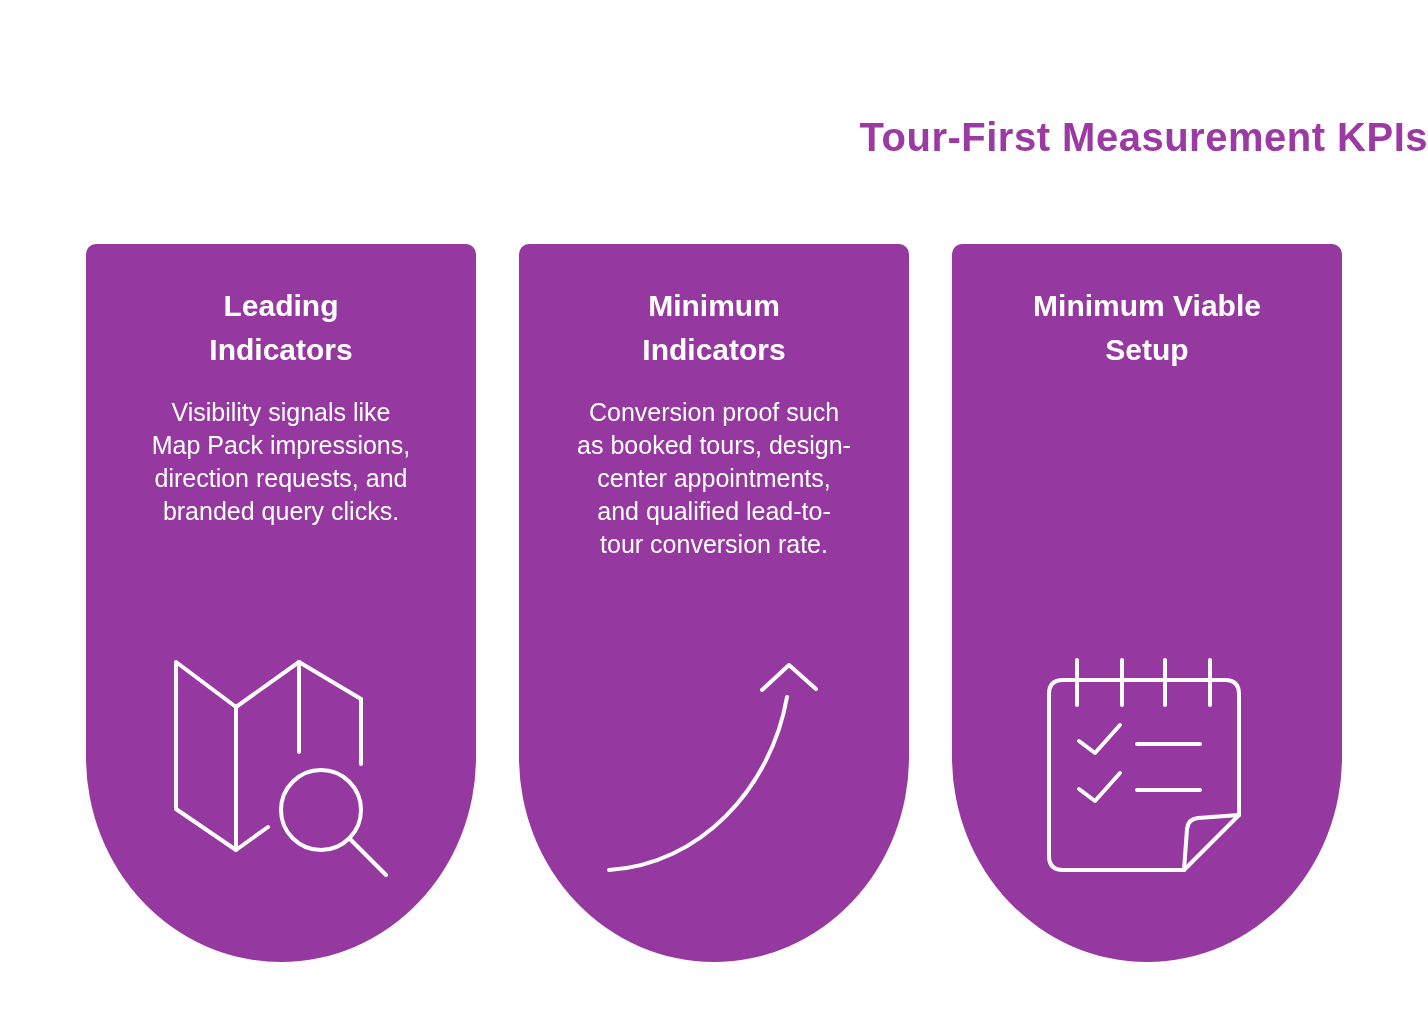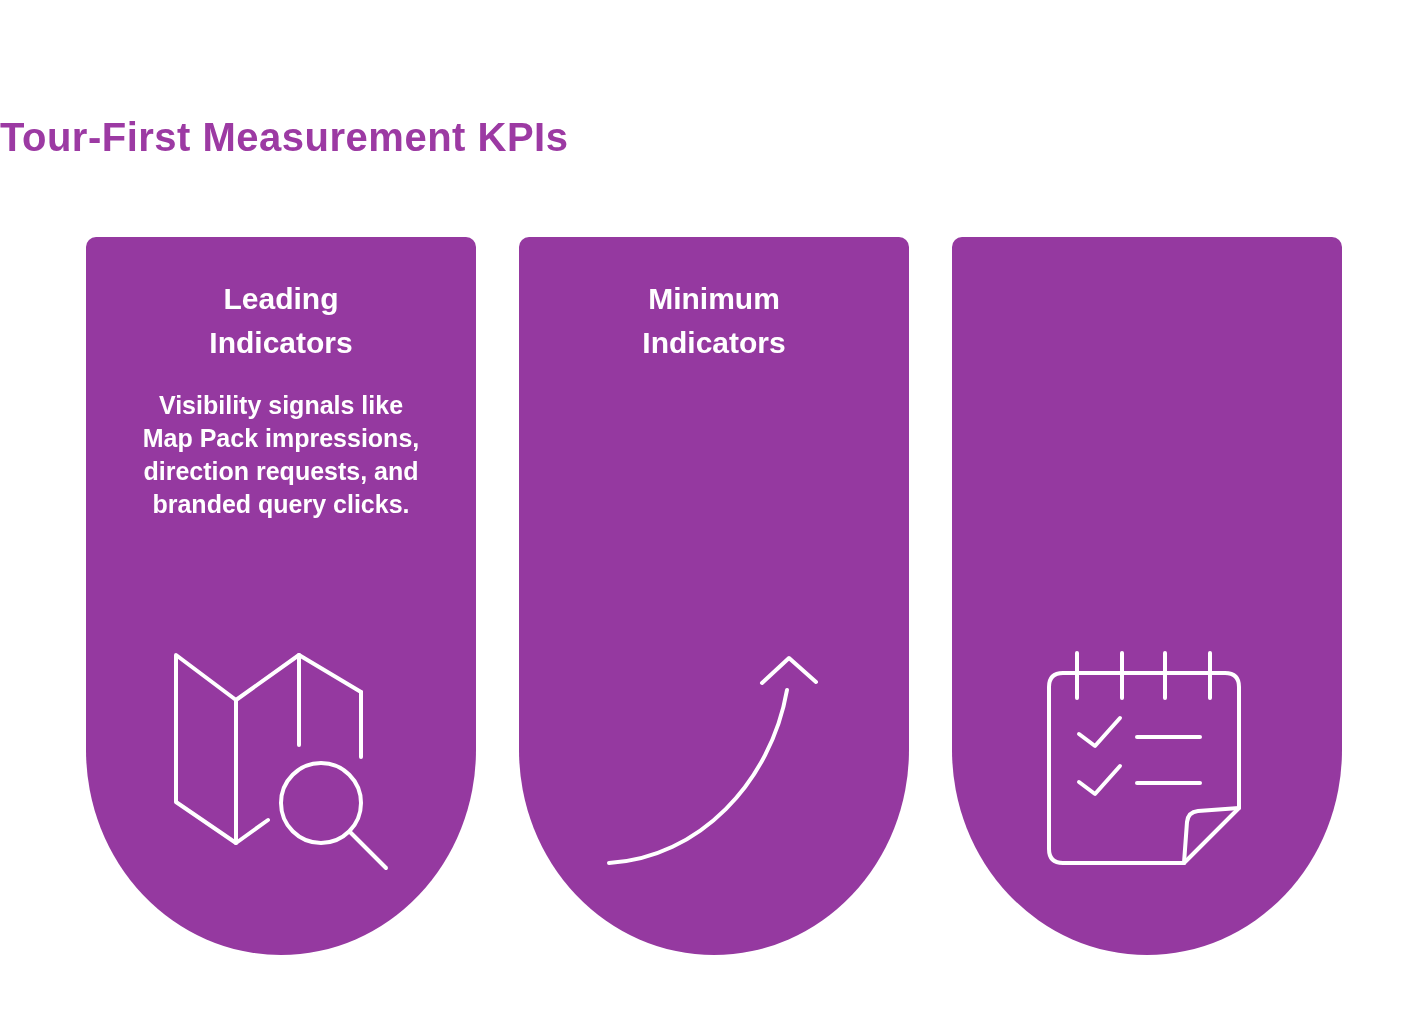--- a/index.html
+++ b/index.html
@@ -19,30 +19,30 @@
     position: relative;
     background: var(--bg);
     font-family: "Liberation Sans", sans-serif;
     overflow: hidden;
   }
   .page-title {
     position: absolute;
     top: 86px;
     left: 0;
     width: 100%;
-    text-align: left;
+    text-align: right;
     font-size: 40px;
     line-height: 48px;
     font-weight: bold;
     color: var(--title-color);
     letter-spacing: 0.5px;
   }
   .cards {
     position: absolute;
-    top: 237px;
+    top: 244px;
     left: 86px;
     right: 86px;
     display: flex;
     gap: 43px;
   }
   .card {
     flex: 1 1 0;
     height: 718px;
     background: var(--card-bg);
     border-radius: 10px 10px 195px 195px / 10px 10px 205px 205px;
@@ -54,21 +54,21 @@
     margin: 40px 20px 0 20px;
     font-size: 30px;
     line-height: 44px;
     font-weight: bold;
     white-space: pre-line;
   }
   .card-body {
     margin: 24px 18px 0 18px;
     font-size: 25px;
     line-height: 33px;
-    font-weight: 700;
+    font-weight: 400;
     white-space: pre-line;
   }
   .card-icon {
     position: absolute;
     top: 413px;
     left: 50%;
     transform: translateX(-50%);
   }
   .card-icon svg {
     display: block;
@@ -108,31 +108,38 @@
 
         <circle cx="155" cy="153" r="40"></circle>
         <path d="M184,182 L220,218"></path>
       </svg>
     </div>
   </section>
 
   <section class="card">
     <h2 class="card-title">Minimum
 Indicators</h2>
+    <p class="card-body">Conversion proof such
+as booked tours, design-
+center appointments,
+and qualified lead-to-
+tour conversion rate.</p>
     <div class="card-icon">
       <svg width="230" height="230" viewBox="0 0 230 230">
 
         <path d="M10,213 C100,208 172,132 188,40"></path>
 
         <path d="M163,33 L190,8 L217,32"></path>
       </svg>
     </div>
   </section>
 
   <section class="card">
+    <h2 class="card-title">Minimum Viable
+Setup</h2>
     <div class="card-icon">
       <svg width="200" height="220" viewBox="0 0 200 220">
 
         <path d="M16,23 L178,23 Q192,23 192,37 L192,158 L137,213 L16,213 Q2,213 2,199 L2,37 Q2,23 16,23 Z"></path>
 
         <path d="M137,213 L140,172 Q141,162 151,161 L192,158"></path>
 
         <path d="M30,3 L30,48"></path>
         <path d="M75,3 L75,48"></path>
         <path d="M118,3 L118,48"></path>

